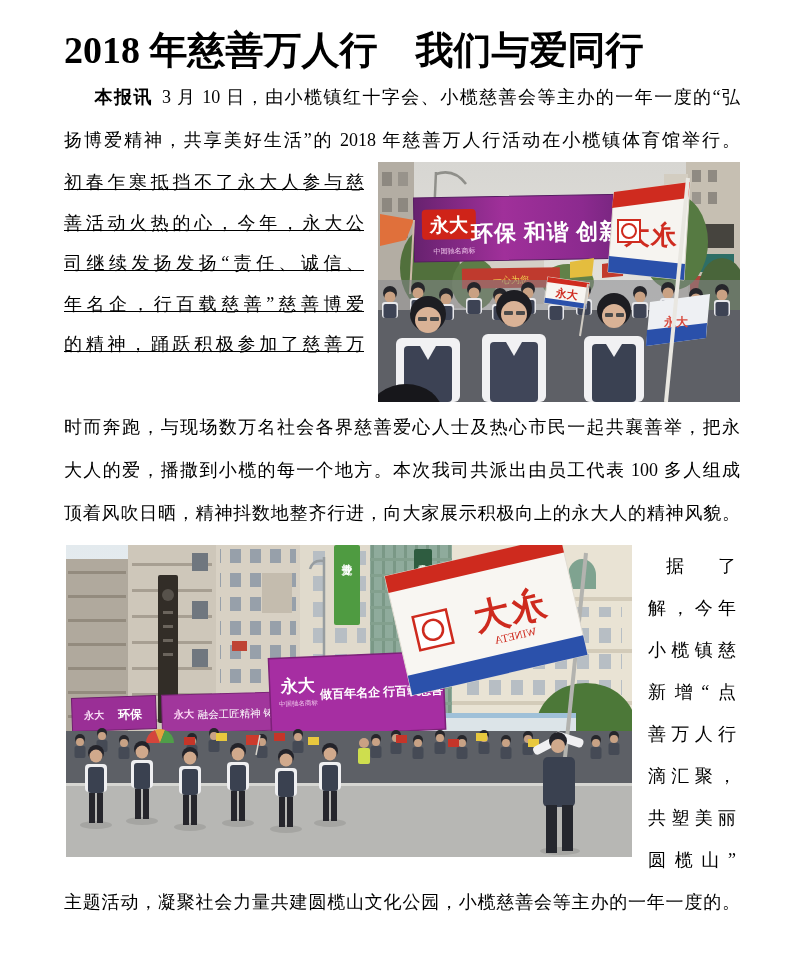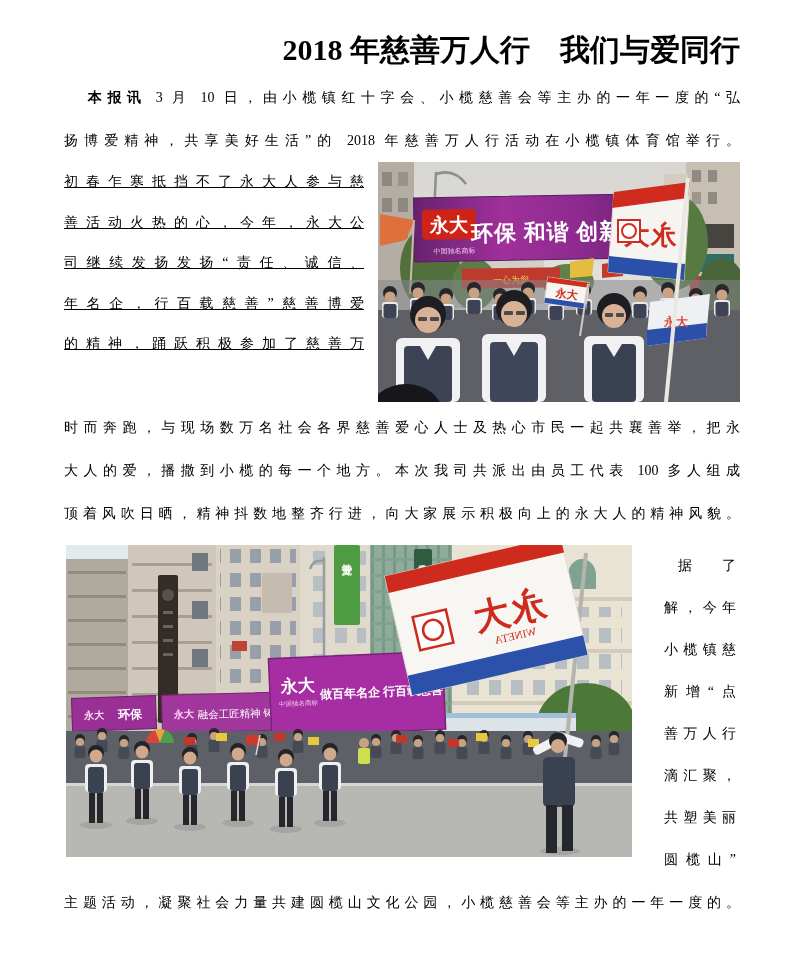--- a/index.html
+++ b/index.html
@@ -4,39 +4,39 @@
 <style>
   * { box-sizing: border-box; }
   html, body { margin: 0; padding: 0; }
   body {
     width: 800px; height: 971px; background: #ffffff;
     font-family: "Liberation Serif", "DejaVu Serif", serif;
     color: #000;
   }
   .page { width: 800px; height: 971px; padding: 0 60px 0 64px; overflow: hidden; }
   .title {
-    font-size: 30px; line-height: 40px; font-weight: 700;
-    text-align: right; margin: 30px 0 0 0;
+    font-size: 38px; line-height: 40px; font-weight: 700;
+    text-align: left; margin: 30px 0 0 0;
   }
   .line {
-    font-size: 14px; line-height: 43px;
+    font-size: 18px; line-height: 43px;
     text-align: justify; text-align-last: justify;
   }
   .p1 { margin-top: 6px; }
   .indent2 { text-indent: 1.7em; }
   .ind1 { text-indent: 1em; }
   .lead { font-weight: 700; margin-right: 9px; }
   .sect-a { position: relative; height: 244px; }
   .col-left { width: 300px; }
   .col-left .line { line-height: 40.5px; text-decoration: underline; }
   .photo1 { position: absolute; top: 0; right: 0; width: 362px; height: 240px; margin: 0; }
   .sect-b { position: relative; min-height: 336px; margin-top: 10px; }
   .photo2 { position: absolute; top: 0; left: 2px; width: 566px; height: 312px; margin: 0; }
   .col-right { margin-left: 584px; width: 88px; }
-  .col-right .line { line-height: 42px; margin-left: 16px; }
+  .col-right .line { line-height: 42px; }
   figure svg { display: block; width: 100%; height: 100%; }
   svg text { font-family: "Liberation Serif", "DejaVu Serif", serif; }
   .vtext { writing-mode: vertical-rl; text-orientation: upright; }
 </style>
 </head>
 <body>
 
 <div class="page">
 
   <h1 class="title">2018 年慈善万人行　我们与爱同行</h1>

